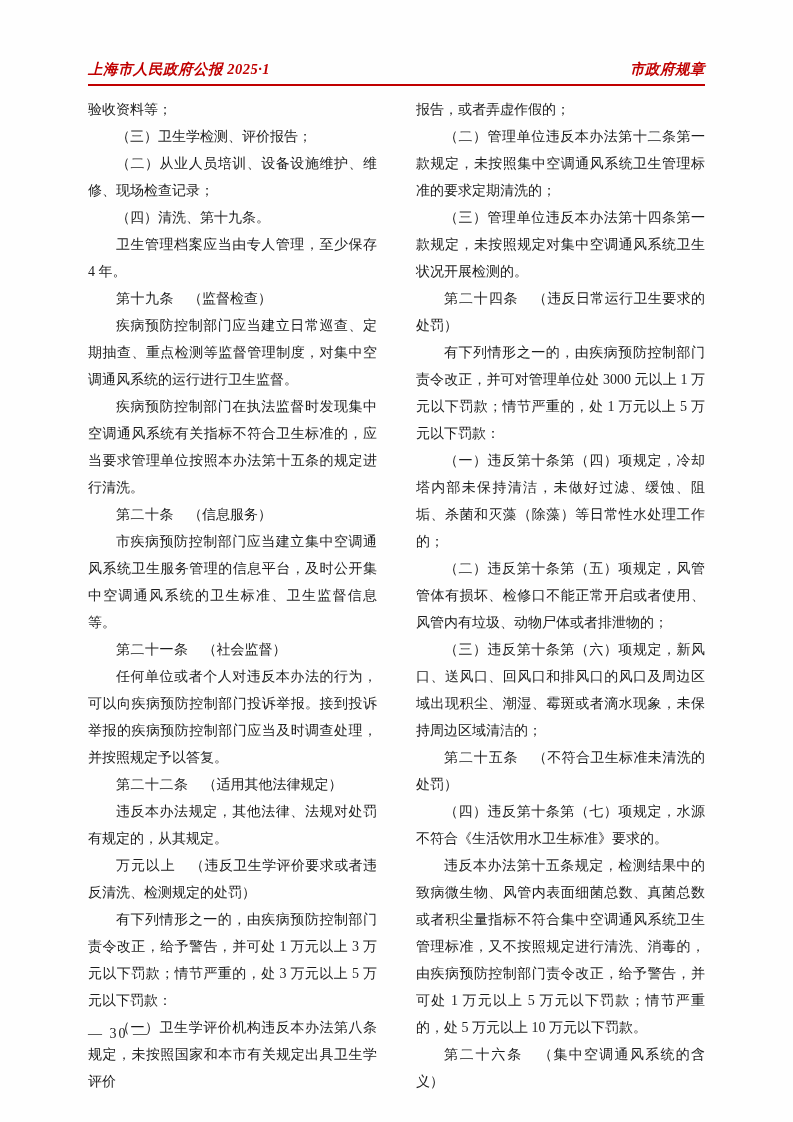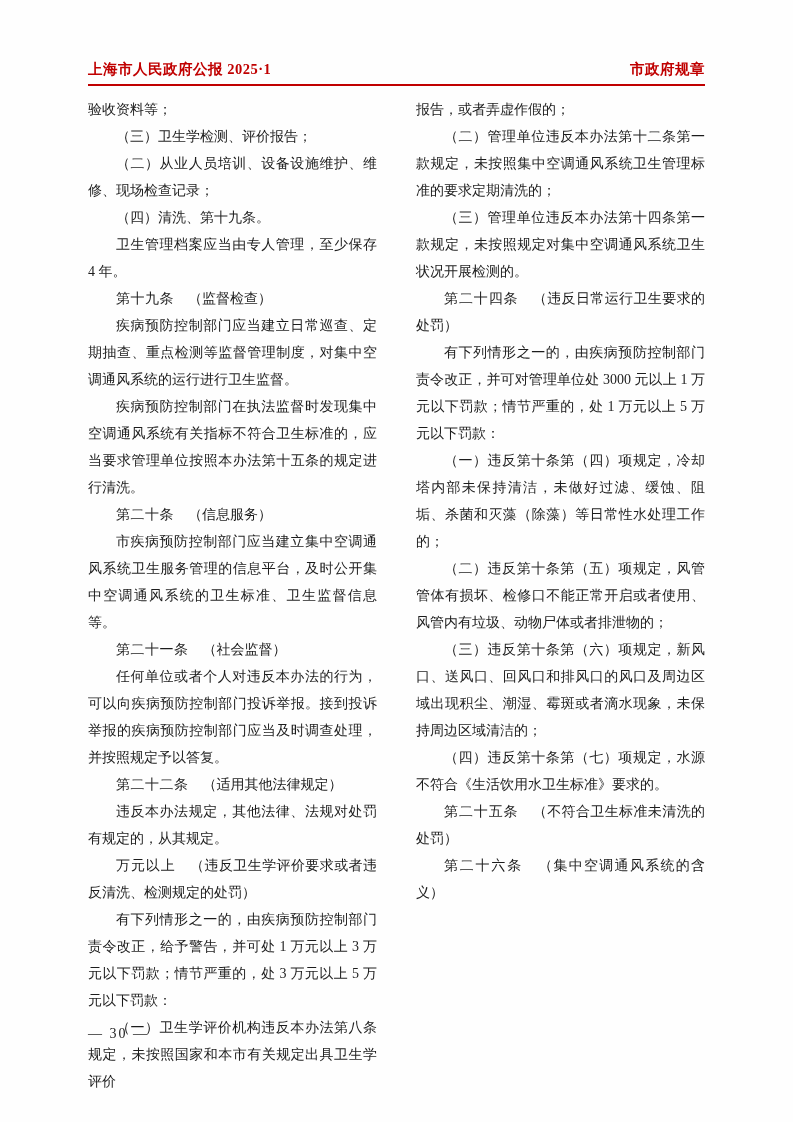--- a/index.html
+++ b/index.html
@@ -18,20 +18,21 @@
     position: absolute;
     left: 88px;
     right: 88px;
     top: 60px;
     display: flex;
     justify-content: space-between;
     align-items: baseline;
     font-size: 14.5px;
     font-weight: bold;
     letter-spacing: 0.5px;
+    font-style: italic;
   }
   .header-rule {
     position: absolute;
     left: 88px;
     right: 88px;
     top: 84px;
     height: 2px;
   }
   .content {
     position: absolute;
@@ -97,22 +98,23 @@
       </div>
     <div class="column" id="col-right">
         <p class="para noindent">报告，或者弄虚作假的；</p>
         <p class="para">（二）管理单位违反本办法第十二条第一款规定，未按照集中空调通风系统卫生管理标准的要求定期清洗的；</p>
         <p class="para">（三）管理单位违反本办法第十四条第一款规定，未按照规定对集中空调通风系统卫生状况开展检测的。</p>
         <p class="para"><b class="article-no">第二十四条</b>　（违反日常运行卫生要求的处罚）</p>
         <p class="para">有下列情形之一的，由疾病预防控制部门责令改正，并可对管理单位处 3000 元以上 1 万元以下罚款；情节严重的，处 1 万元以上 5 万元以下罚款：</p>
         <p class="para">（一）违反第十条第（四）项规定，冷却塔内部未保持清洁，未做好过滤、缓蚀、阻垢、杀菌和灭藻（除藻）等日常性水处理工作的；</p>
         <p class="para">（二）违反第十条第（五）项规定，风管管体有损坏、检修口不能正常开启或者使用、风管内有垃圾、动物尸体或者排泄物的；</p>
         <p class="para">（三）违反第十条第（六）项规定，新风口、送风口、回风口和排风口的风口及周边区域出现积尘、潮湿、霉斑或者滴水现象，未保持周边区域清洁的；</p>
+        <p class="para"><b class="article-no">第二十五条</b>　（不符合卫生标准未清洗的处罚）</p>
         <p class="para">（四）违反第十条第（七）项规定，水源不符合《生活饮用水卫生标准》要求的。</p>
-        <p class="para"><b class="article-no">第二十五条</b>　（不符合卫生标准未清洗的处罚）</p>
+        <p class="para">违反本办法第十五条规定，检测结果中的致病微生物、风管内表面细菌总数、真菌总数或者积尘量指标不符合集中空调通风系统卫生管理标准，又不按照规定进行清洗、消毒的，由疾病预防控制部门责令改正，给予警告，并可处 1 万元以上 5 万元以下罚款；情节严重的，处 5 万元以上 10 万元以下罚款。</p>
         <p class="para"><b class="article-no">第二十六条</b>　（集中空调通风系统的含义）</p>
       </div>
   </div>
 
   <div class="footer">
     <span>— 30 —</span>
   </div>
 
 </div>
 

